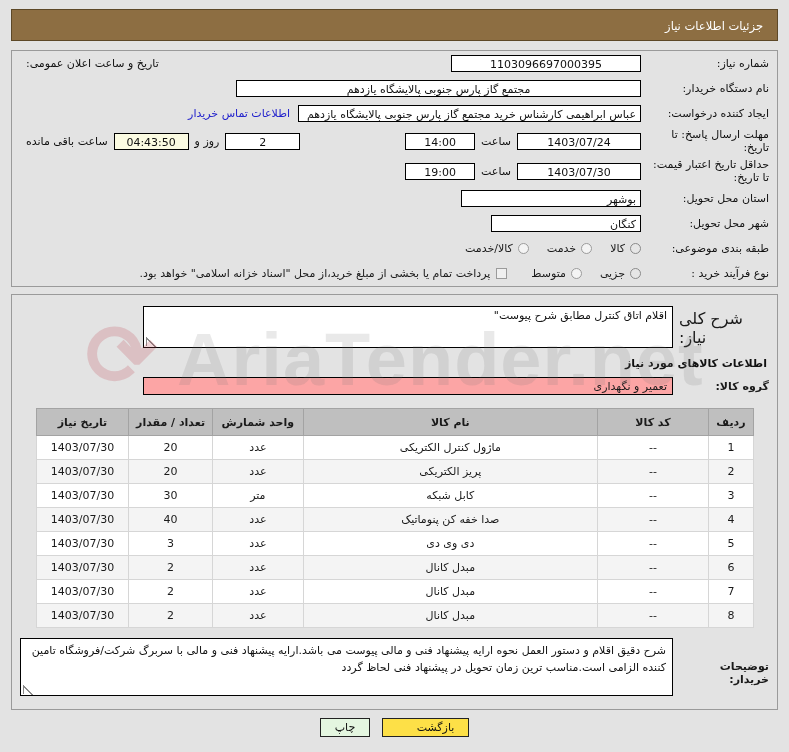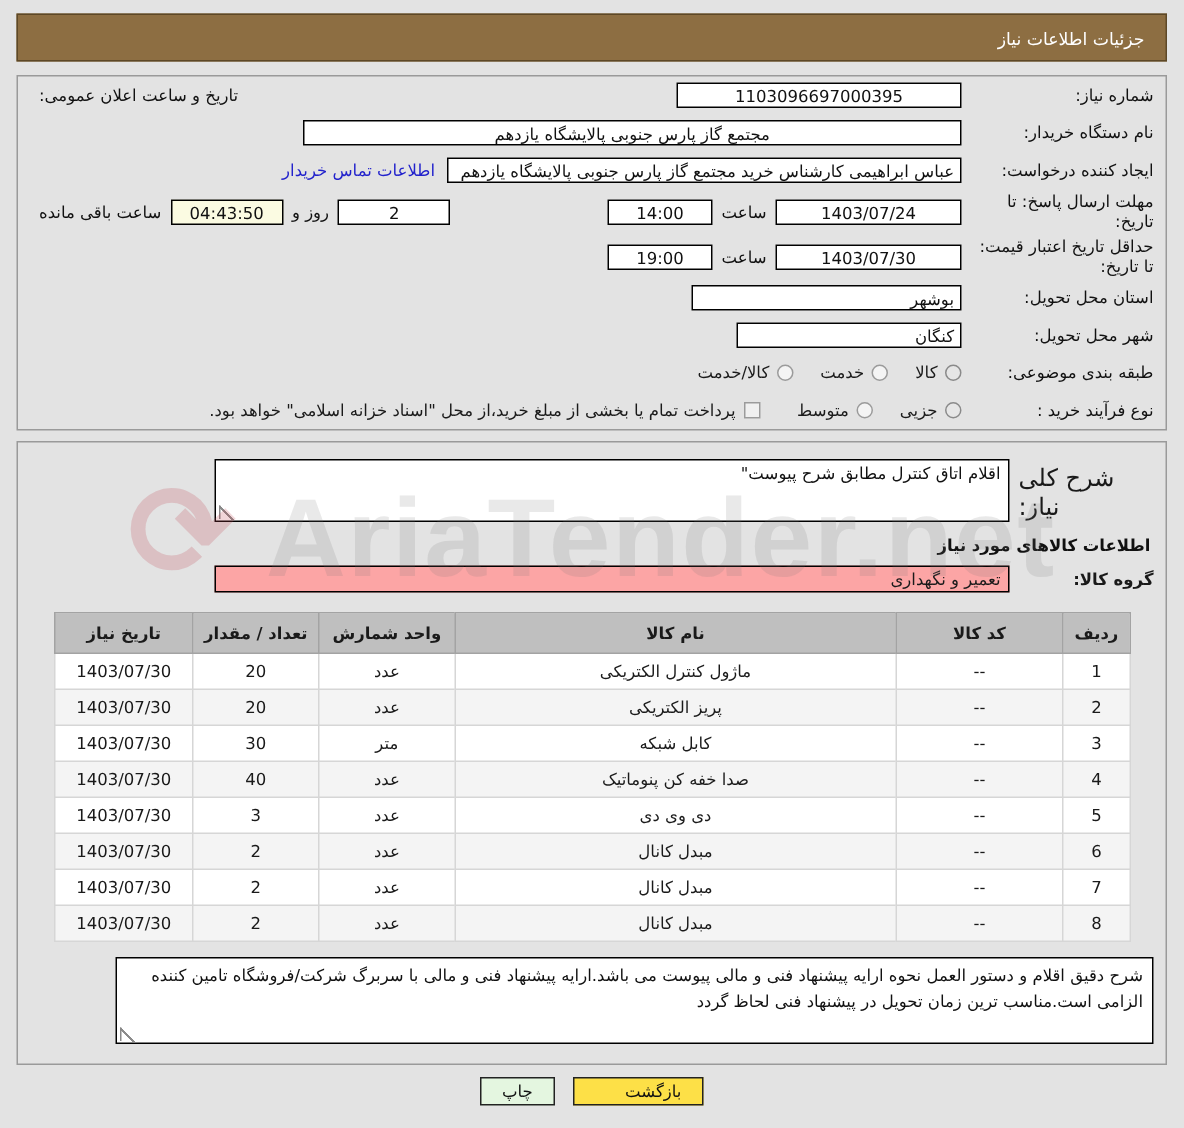--- a/index.html
+++ b/index.html
@@ -96,21 +96,21 @@
     box-sizing: border-box;
     text-align: center;
     overflow: hidden;
     white-space: nowrap;
     color: #111;
   }
   .fld.rtlstart { text-align: right; }
   .fld.yellow { background: #fbfbe2; }
 
   .w-number   { width: 190px; }
-  .w-org      { width: 439px; }
+  .w-org      { width: 405px; }
   .w-creator  { width: 343px; }
   .w-date     { width: 124px; }
   .w-time     { width: 70px; }
   .w-prov     { width: 180px; }
   .w-city     { width: 150px; }
   .w-pubdate  { width: 140px; }
   .w-days     { width: 75px; }
   .w-clock    { width: 75px; }
 
   .inline-txt {
@@ -472,20 +472,21 @@
             <td class="col-name">مبدل کانال</td>
             <td class="col-unit">عدد</td>
             <td class="col-qty">2</td>
             <td class="col-date">1403/07/30</td>
           </tr>
         </tbody>
     </table>
   </div>
 
   <div class="notes-row">
+    <div class="notes-lbl">توضیحات خریدار:</div>
     <div class="notes-box">شرح دقیق اقلام و دستور العمل نحوه ارایه پیشنهاد فنی و مالی پیوست می باشد.ارایه پیشنهاد فنی و مالی با سربرگ شرکت/فروشگاه تامین کننده الزامی است.مناسب ترین زمان تحویل در پیشنهاد فنی لحاظ گردد<span class="resize-grip">
           <span></span>
         </span></div>
   </div>
 
 </div>
 
 <div class="footer">
   <div class="btn back">بازگشت</div>
   <div class="btn print">چاپ</div>

